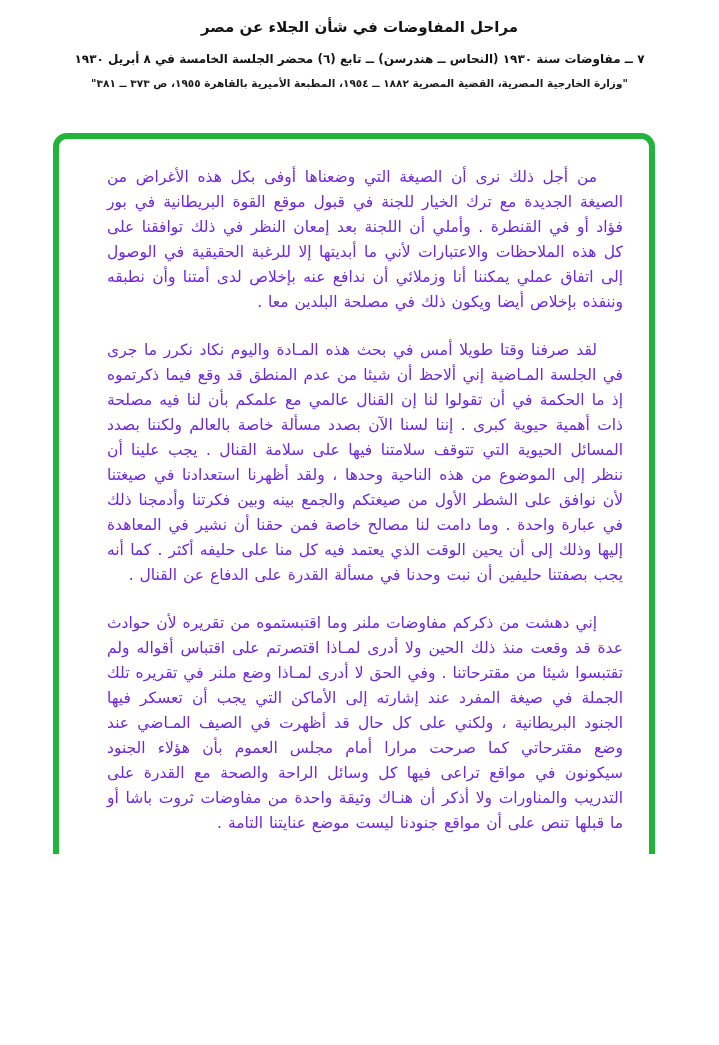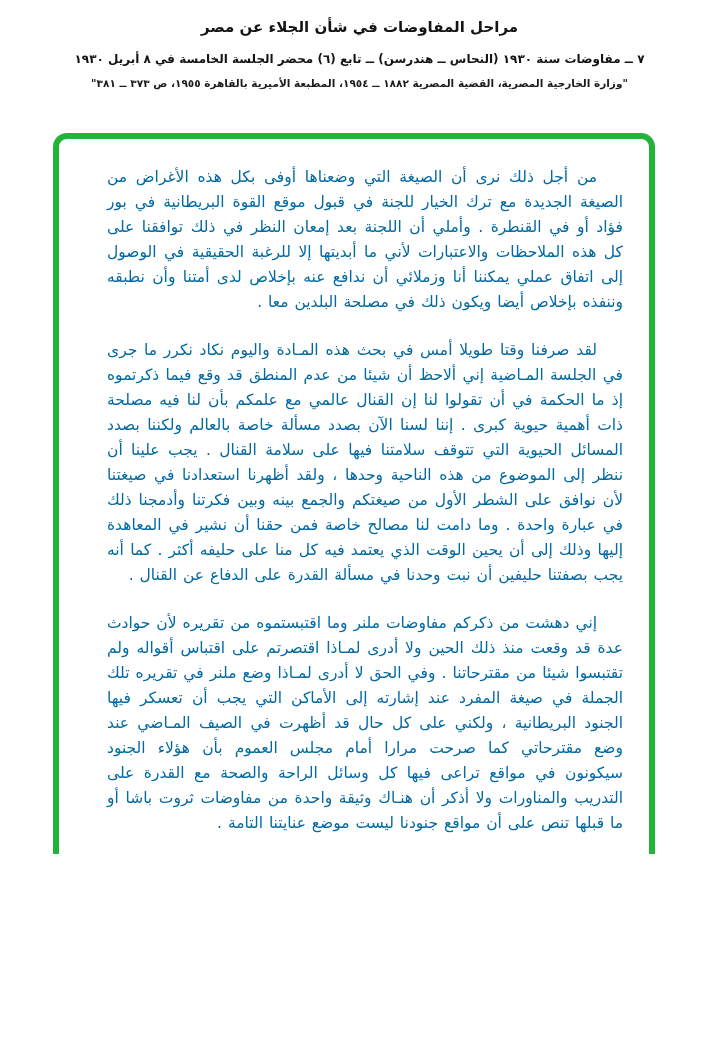--- a/index.html
+++ b/index.html
@@ -46,21 +46,21 @@
     border: 6px solid var(--accent-green, #22b33a);
     border-radius: 14px;
     background: #ffffff;
   }
   .frame-inner {
     direction: rtl;
     text-align: justify;
     padding: 26px 26px 0 48px;
     font-size: 15.5px;
     line-height: 25px;
-    color: #0369a1;
+    color: #6d28d9;
   }
   .frame-inner p {
     margin: 0 0 23px 0;
     text-indent: 26px;
     word-spacing: 1px;
   }
   .page-number {
     position: absolute;
     top: 1016px;
     left: 0;

